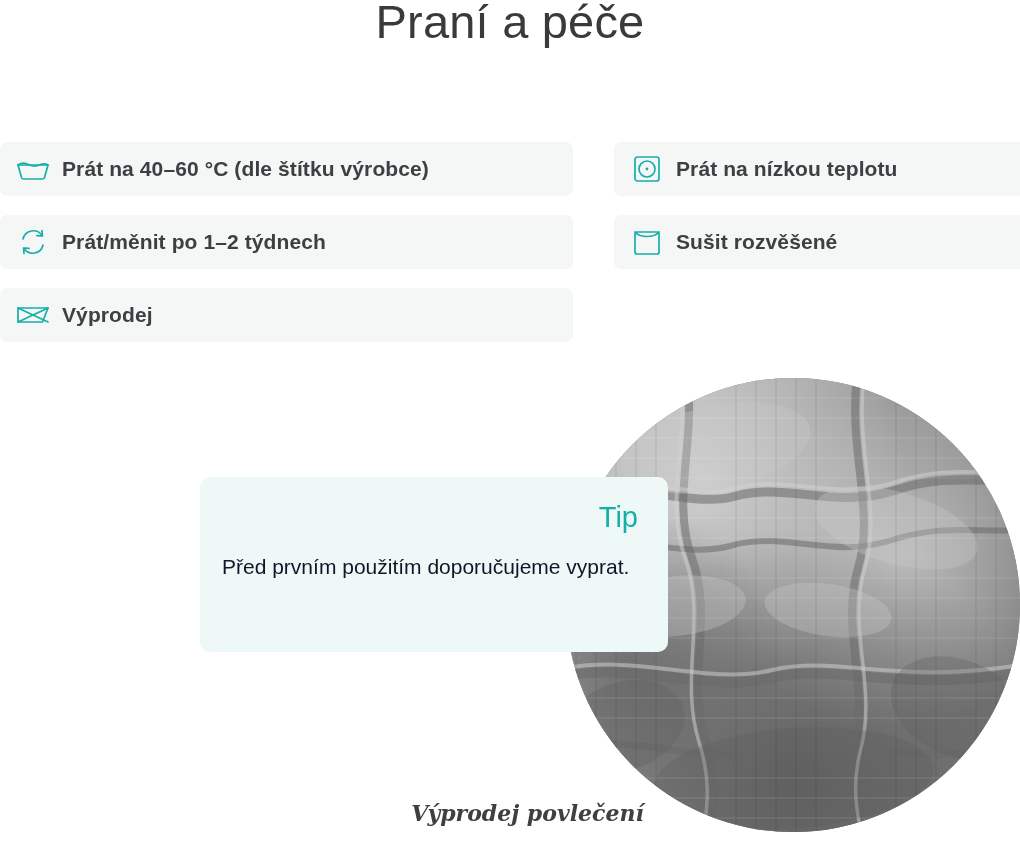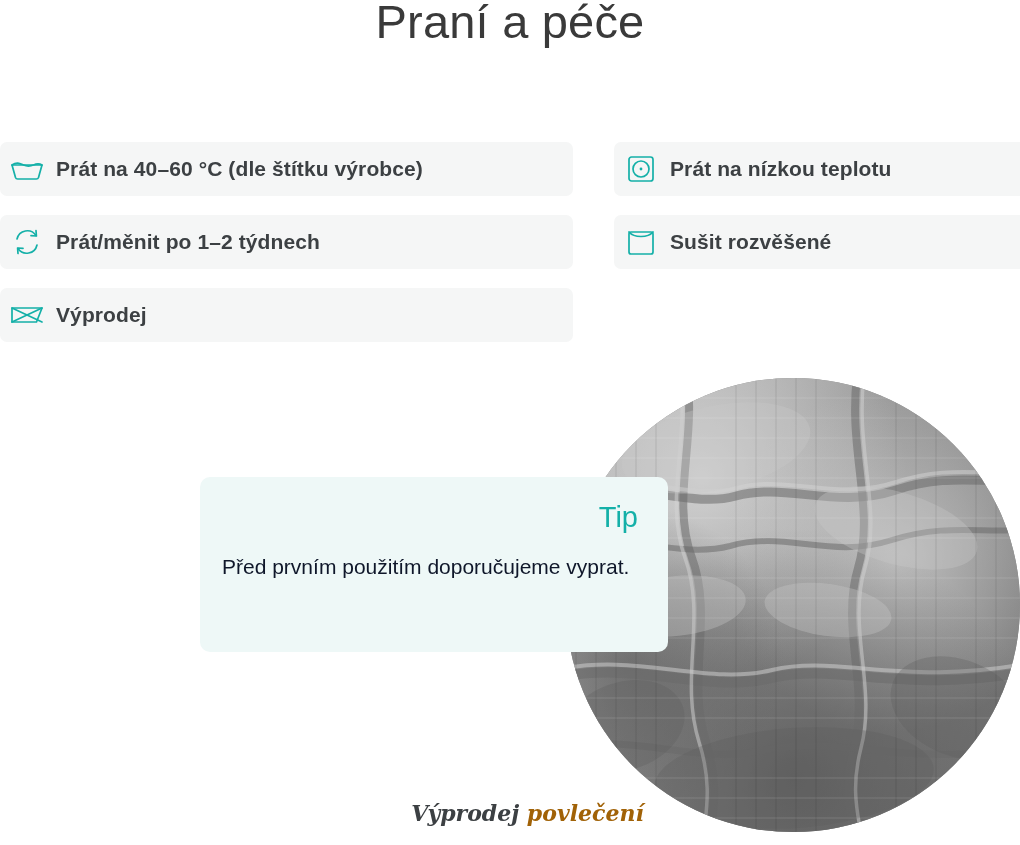--- a/index.html
+++ b/index.html
@@ -38,21 +38,21 @@
   .care-col.left  { left: 0px;   top: 142px; width: 573px; }
   .care-col.right { left: 614px; top: 142px; width: 420px; }
 
   .care-row {
     display: flex;
     align-items: center;
     background: #f5f6f6;
     border-radius: 7px;
     height: 54px;
     margin-bottom: 19px;
-    padding-left: 4px;
+    padding-left: 10px;
   }
   .care-row .icon {
     width: 46px;
     min-width: 46px;
     height: 38px;
     display: flex;
     align-items: center;
     justify-content: center;
   }
   .care-row .label {
@@ -109,21 +109,21 @@
     left: 0;
     top: 800px;
     width: 1020px;
     text-align: center;
     font-family: "DejaVu Serif", serif;
     font-style: italic;
     font-size: 22px;
     font-weight: 700;
   }
   .footer-logo .w1 { color: #3c4043; margin-left: 35px; }
-  .footer-logo .w2 { color: #a16207; }
+  .footer-logo .w2 { color: #404040; }
 </style>
 </head>
 <body>
 
 <div class="page-title">Praní a péče</div>
 
 <div class="care-col left">
 
   <div class="care-row">
     <span class="icon">

